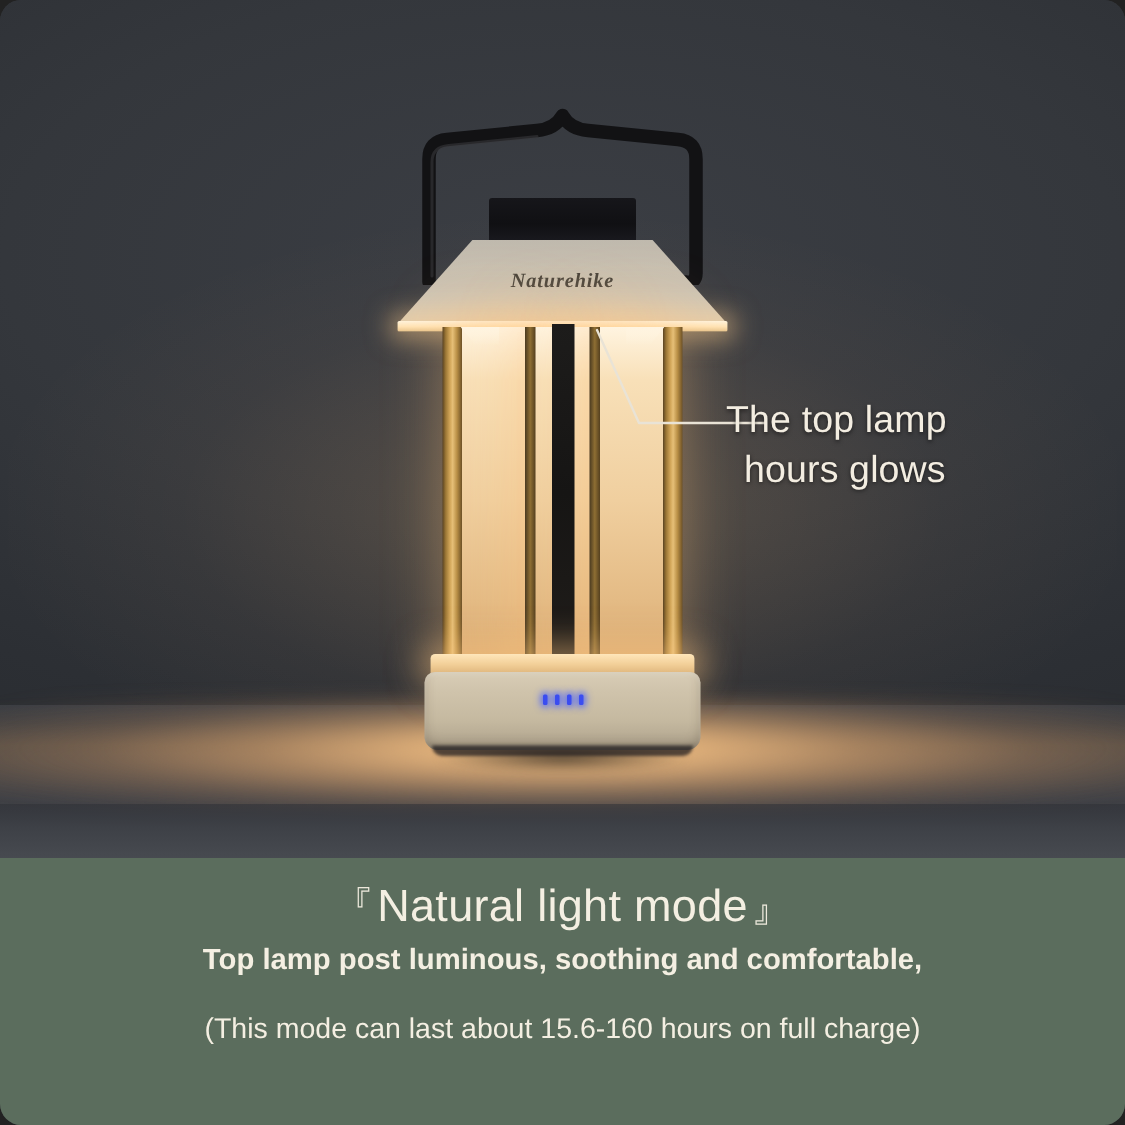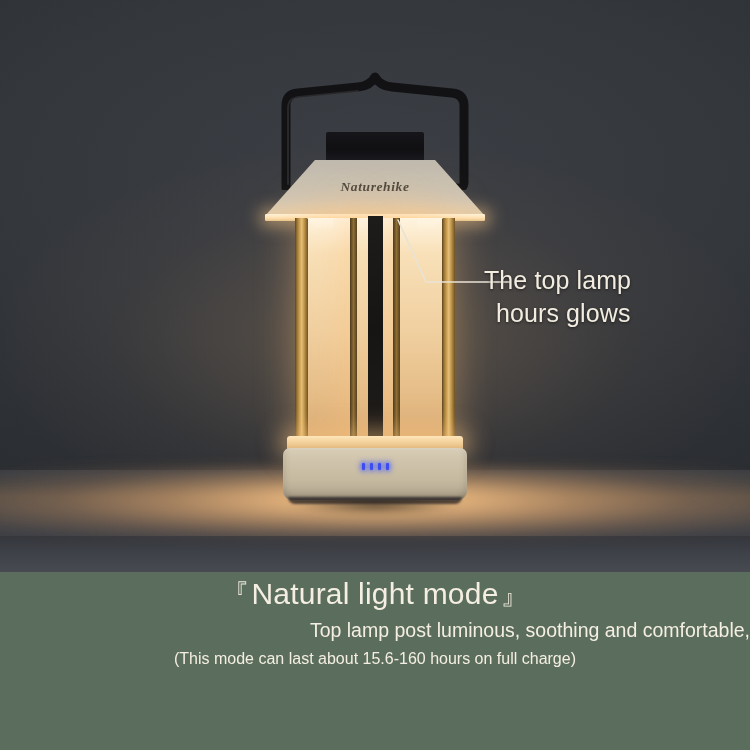--- a/index.html
+++ b/index.html
@@ -11,20 +11,21 @@
   body {
     font-family: "Liberation Sans", sans-serif;
   }
 
   .stage {
     position: relative;
     width: 750px;
     height: 750px;
     overflow: hidden;
     background: #303338;
+    border-radius: 14px;
   }
 
   
   .photo {
     position: absolute;
     left: 0; top: 0;
     width: 750px;
     height: 572px;
     overflow: hidden;
     background:
@@ -333,44 +334,43 @@
   .caption {
     position: absolute;
     left: 0;
     top: 572px;
     width: 750px;
     height: 178px;
     background: #5b6d5d;
     color: #f4efe2;
     text-align: center;
     box-sizing: border-box;
-    padding-top: 2px;
+    padding-top: 13px;
   }
   .caption .headline {
     font-size: 30px;
     line-height: 40px;
     font-weight: 400;
     letter-spacing: .2px;
   }
   .caption .headline .brk {
     font-size: 28px;
     opacity: .95;
     padding: 0 2px;
   }
   .caption .sub {
     font-size: 19.5px;
     line-height: 30px;
-    font-weight: 400;
+    font-weight: 700;
     letter-spacing: 0;
-    text-align: right;
   }
   .caption .note {
-    font-size: 16px;
+    font-size: 19px;
     line-height: 26px;
-    margin-top: 1px;
+    margin-top: 19px;
     letter-spacing: 0;
   }
 </style>
 </head>
 <body>
 
 <div class="stage">
 
   <div class="photo">
 

